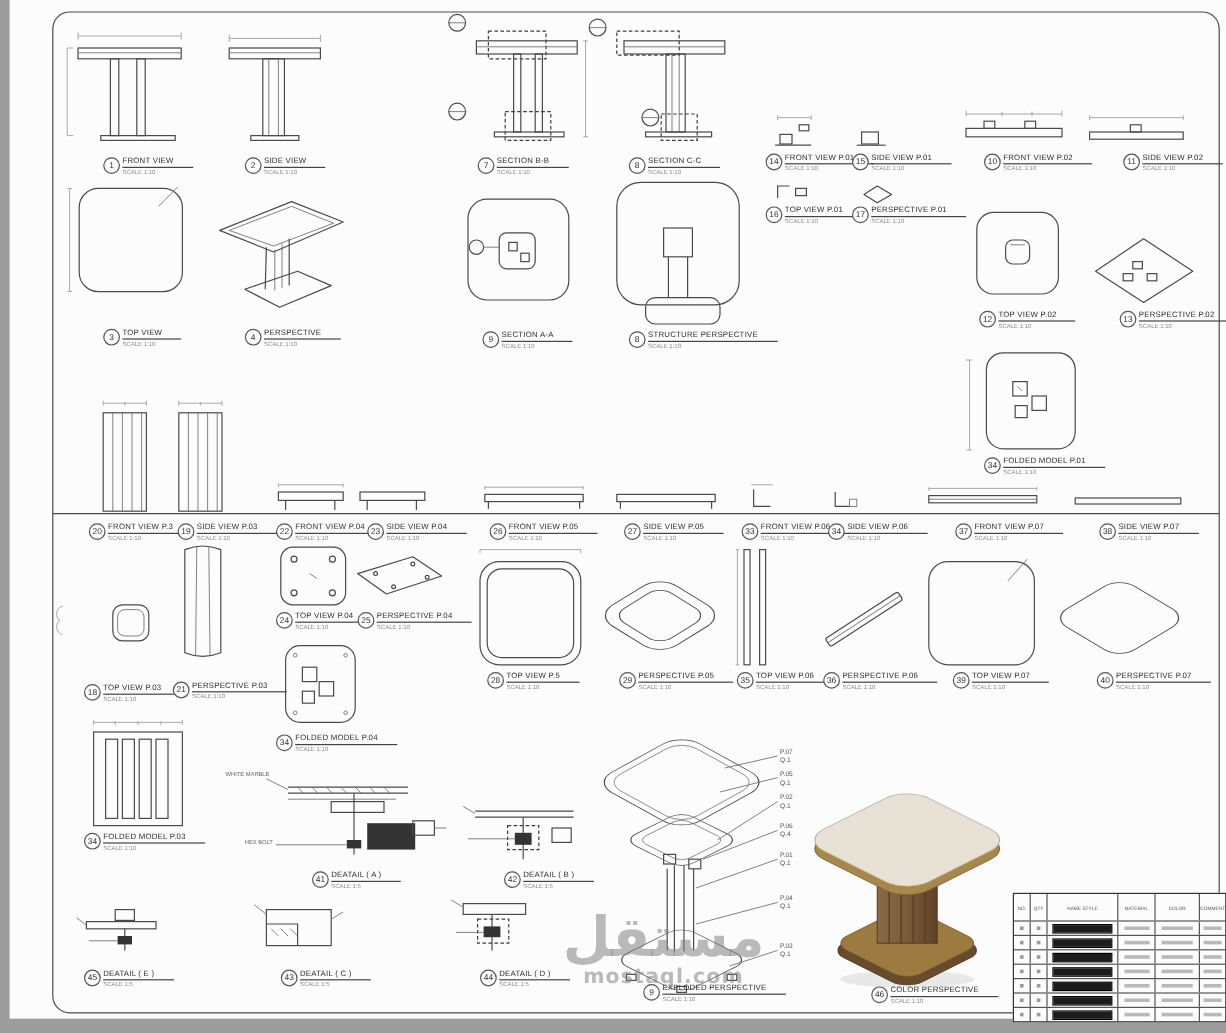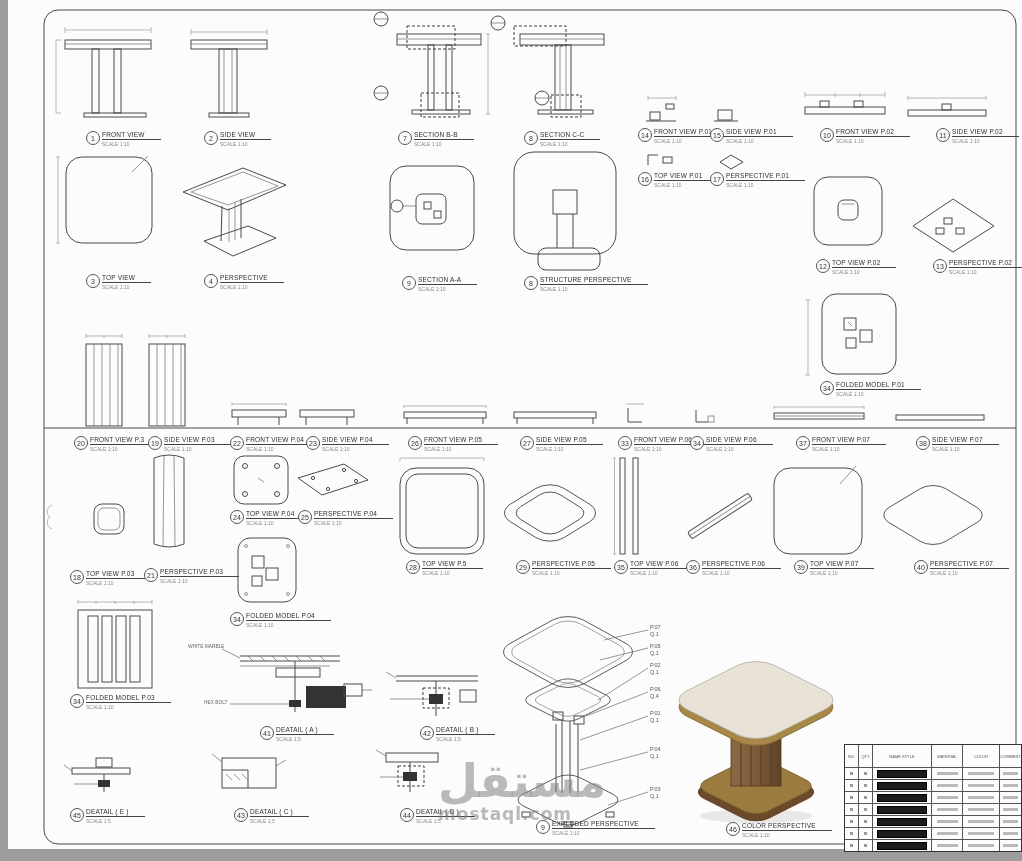--- a/index.html
+++ b/index.html
@@ -18,21 +18,21 @@
       display:flex;align-items:center;justify-content:center;flex:0 0 auto;background:#fcfcfc;}
   .vt{display:flex;flex-direction:column;}
   .vt b{font-weight:normal;font-size:6.5px;color:#2e2e2e;letter-spacing:.2px;
         border-bottom:1px solid #444;padding:0 16px 1px 0;white-space:nowrap;}
   .vt i{font-style:normal;font-size:5px;color:#8a8a8a;padding-top:1px;}
   
   .co{position:absolute;font-size:5.5px;line-height:1.25;color:#555;z-index:5;}
   
   .ann{position:absolute;font-size:4.8px;color:#666;z-index:5;white-space:nowrap;}
   
-  #wm{position:absolute;left:430px;top:758px;width:230px;text-align:left;z-index:8;
+  #wm{position:absolute;left:430px;top:758px;width:230px;text-align:center;z-index:8;
       color:rgba(130,130,130,.55);font-family:"DejaVu Sans",sans-serif;pointer-events:none;}
   #wm .ar{font-size:46px;font-weight:bold;line-height:1.0;}
   #wm .en{font-size:17px;font-weight:bold;letter-spacing:1px;}
   
   #tblock{position:absolute;left:836px;top:744px;width:176px;border:1px solid #333;z-index:5;
           background:#fcfcfc;}
   .tb-row{display:flex;border-top:1px solid #555;height:11px;}
   .tb-row:first-child{border-top:none;height:22px;}
   .tb-c{border-left:1px solid #555;display:flex;align-items:center;justify-content:center;
         font-size:4px;color:#555;overflow:hidden;}

